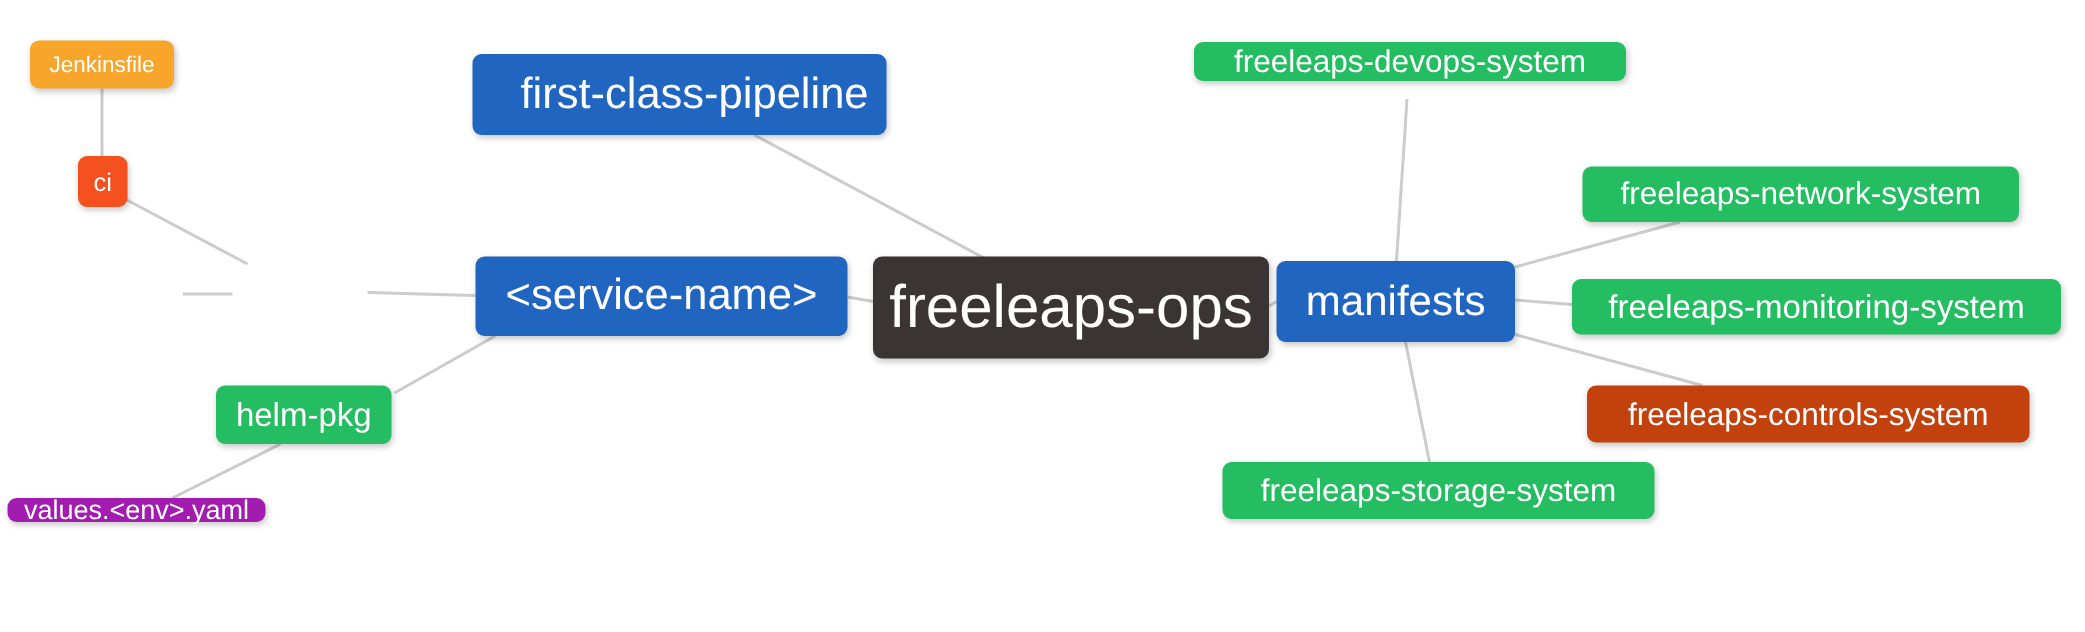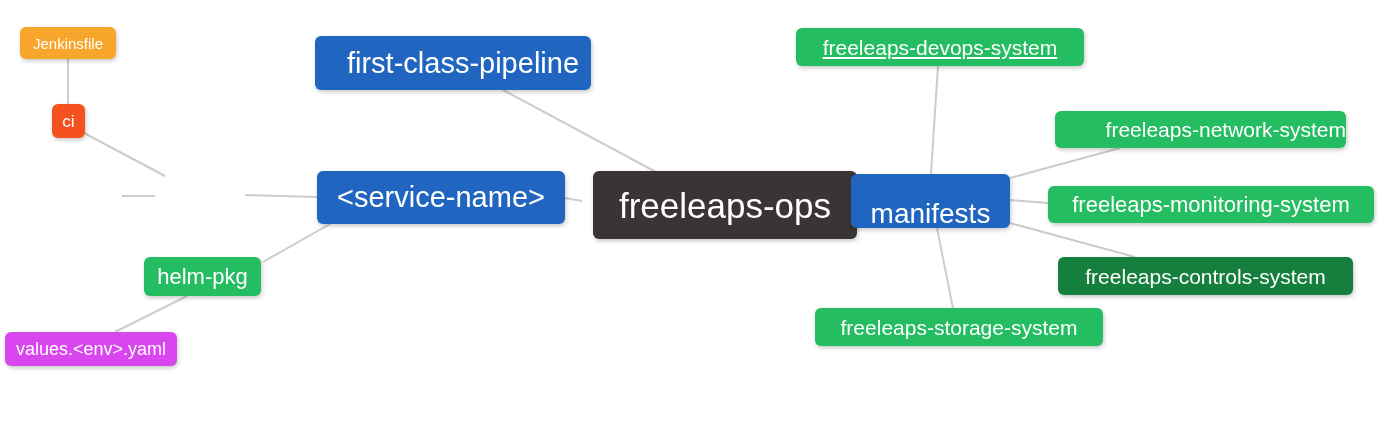--- a/index.html
+++ b/index.html
@@ -59,43 +59,43 @@
 
 <div class="mm-node" style="left: 20px; top: 27px; width: 96px; height: 32px; font-size: 15px; background: rgb(247, 166, 43); color: rgb(255, 255, 255);">
       <span>Jenkinsfile</span>
     </div>
     <div class="mm-node" style="left: 52px; top: 104px; width: 33px; height: 34px; font-size: 17px; background: rgb(244, 81, 30); color: rgb(255, 255, 255);">
       <span>ci</span>
     </div>
     <div class="mm-node" style="left: 144px; top: 257px; width: 117px; height: 39px; font-size: 22px; background: rgb(37, 189, 98); color: rgb(255, 255, 255);">
       <span>helm-pkg</span>
     </div>
-    <div class="mm-node" style="left: 5px; top: 332px; width: 172px; height: 34px; font-size: 18px; background: #d946ef; color: rgb(255, 255, 255);">
+    <div class="mm-node" style="left: 5px; top: 332px; width: 172px; height: 16px; font-size: 18px; background: #a21caf; color: rgb(255, 255, 255);">
       <span>values.&lt;env&gt;.yaml</span>
     </div>
     <div class="mm-node" style="left: 315px; top: 36px; width: 276px; height: 54px; font-size: 29px; background: rgb(32, 101, 192); color: rgb(255, 255, 255); padding-left: 20px;">
       <span>first-class-pipeline</span>
     </div>
     <div class="mm-node" style="left: 317px; top: 171px; width: 248px; height: 53px; font-size: 29px; background: rgb(32, 101, 192); color: rgb(255, 255, 255);">
       <span>&lt;service-name&gt;</span>
     </div>
-    <div class="mm-node" style="left: 582px; top: 171px; width: 264px; height: 68px; font-size: 35px; background: rgb(59, 52, 52); color: rgb(255, 255, 255); margin-left: 11px;">
+    <div class="mm-node" style="left: 582px; top: 171px; width: 264px; height: 68px; font-size: 40px; background: rgb(59, 52, 52); color: rgb(255, 255, 255);">
       <span>freeleaps-ops</span>
     </div>
-    <div class="mm-node" style="left: 851px; top: 174px; width: 159px; height: 54px; font-size: 28px; background: rgb(32, 101, 192); color: rgb(255, 255, 255); align-items: flex-end;">
+    <div class="mm-node" style="left: 851px; top: 174px; width: 159px; height: 54px; font-size: 28px; background: rgb(32, 101, 192); color: rgb(255, 255, 255);">
       <span>manifests</span>
     </div>
-    <div class="mm-node" style="left: 796px; top: 28px; width: 288px; height: 38px; font-size: 21px; background: rgb(37, 189, 98); color: rgb(255, 255, 255); text-decoration: underline;">
+    <div class="mm-node" style="left: 796px; top: 28px; width: 288px; height: 26px; font-size: 21px; background: rgb(37, 189, 98); color: rgb(255, 255, 255);">
       <span>freeleaps-devops-system</span>
     </div>
-    <div class="mm-node" style="left: 1055px; top: 111px; width: 291px; height: 37px; font-size: 21px; background: rgb(37, 189, 98); color: rgb(255, 255, 255); justify-content: flex-end;">
+    <div class="mm-node" style="left: 1055px; top: 111px; width: 291px; height: 37px; font-size: 21px; background: rgb(37, 189, 98); color: rgb(255, 255, 255);">
       <span>freeleaps-network-system</span>
     </div>
     <div class="mm-node" style="left: 1048px; top: 186px; width: 326px; height: 37px; font-size: 22px; background: rgb(37, 189, 98); color: rgb(255, 255, 255);">
       <span>freeleaps-monitoring-system</span>
     </div>
-    <div class="mm-node" style="left: 1058px; top: 257px; width: 295px; height: 38px; font-size: 21px; background: #15803d; color: rgb(255, 255, 255);">
+    <div class="mm-node" style="left: 1058px; top: 257px; width: 295px; height: 38px; font-size: 21px; background: #c2410c; color: rgb(255, 255, 255);">
       <span>freeleaps-controls-system</span>
     </div>
     <div class="mm-node" style="left: 815px; top: 308px; width: 288px; height: 38px; font-size: 21px; background: rgb(37, 189, 98); color: rgb(255, 255, 255);">
       <span>freeleaps-storage-system</span>
     </div>
   </div>
 
 </body></html>

